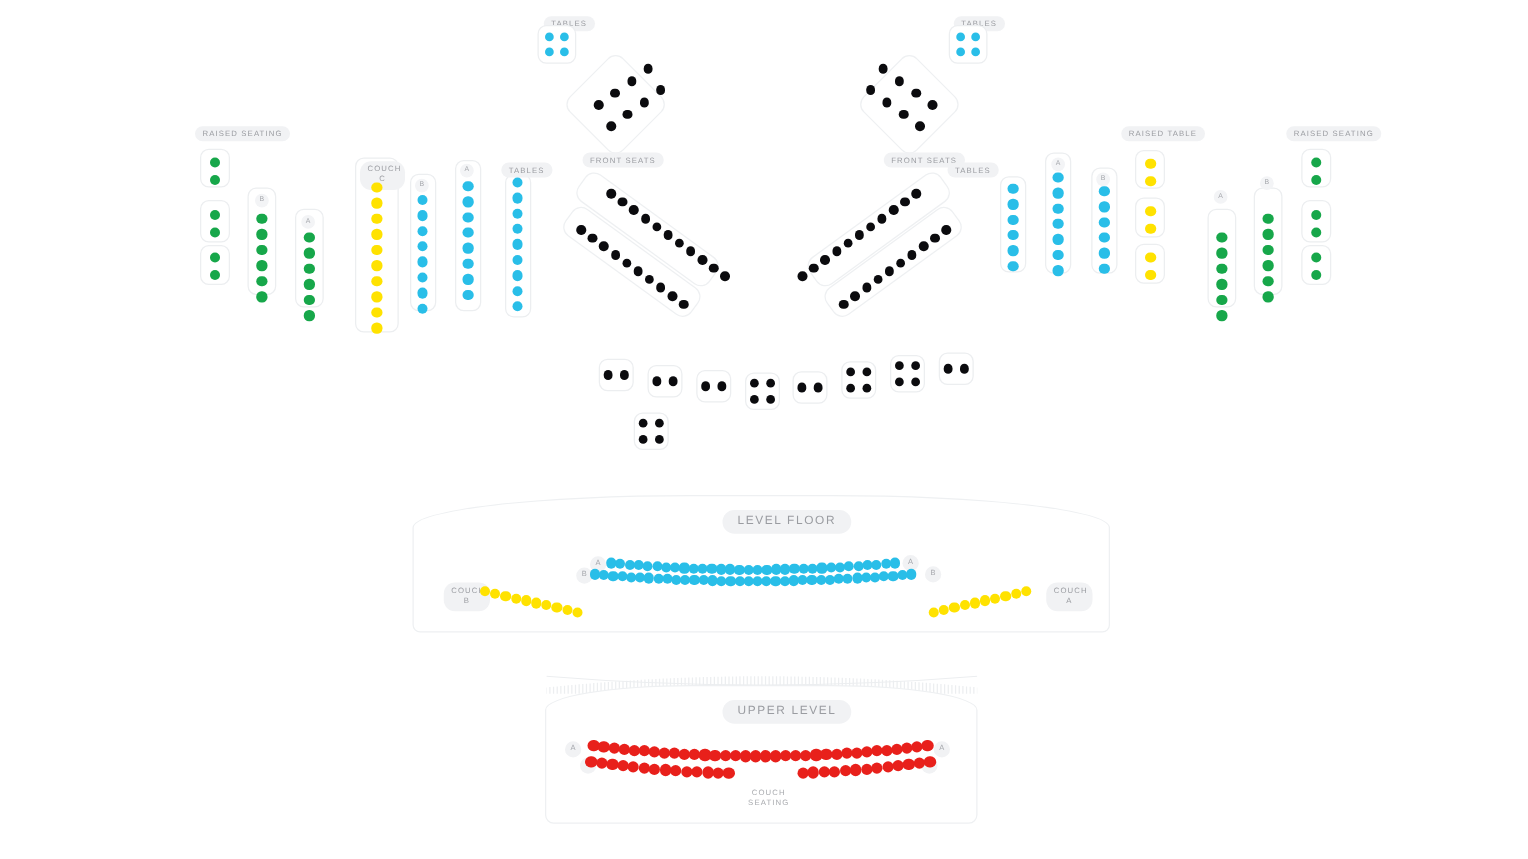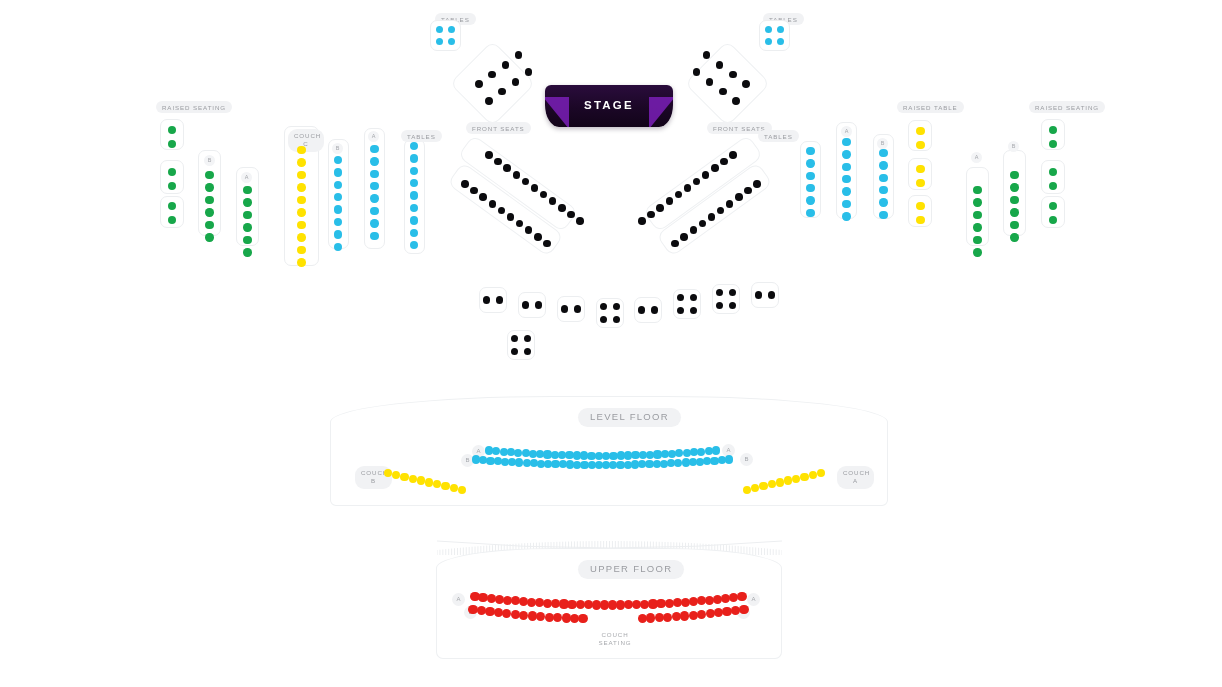--- a/index.html
+++ b/index.html
@@ -155,27 +155,20 @@
     left: 437px; top: 539px;
     width: 345px; height: 17px;
     overflow: hidden;
   }
 </style>
 </head>
 <body>
 
 <div id="venue-map">
 
-  <div id="stage-wrap">
-    <div id="stage-shape">
-      <span class="beam beam-l"></span>
-      <span class="beam beam-r"></span>
-    </div>
-    <div id="stage-label">STAGE</div>
-  </div>
 
   <div class="pill" style="left:435px; top:13px;">TABLES</div>
   <div class="box" id="tables-left" style="left:430px; top:20px; width:31px; height:31px;"></div>
 
   <div class="pill" style="left:763px; top:13px;">TABLES</div>
   <div class="box" id="tables-right" style="left:759px; top:20px; width:31px; height:31px;"></div>
 
   <div class="box diamond" style="left:462px; top:53px; width:61px; height:61px; transform:rotate(45deg);"></div>
   <div class="pill" style="left:466px; top:122px;">FRONT SEATS</div>
 
@@ -377,21 +370,21 @@
         <line x1="327.4576271186441" y1="9.262568227520827" x2="327.4576271186441" y2="16" stroke="#eceef0" stroke-width="1"></line>
         <line x1="330.3813559322034" y1="9.539212869864981" x2="330.3813559322034" y2="16" stroke="#eceef0" stroke-width="1"></line>
         <line x1="333.3050847457627" y1="9.821028440103419" x2="333.3050847457627" y2="16" stroke="#eceef0" stroke-width="1"></line>
         <line x1="336.228813559322" y1="10.108014938236138" x2="336.228813559322" y2="16" stroke="#eceef0" stroke-width="1"></line>
         <line x1="339.1525423728814" y1="10.400172364263145" x2="339.1525423728814" y2="16" stroke="#eceef0" stroke-width="1"></line>
         <line x1="342.0762711864407" y1="10.69750071818443" x2="342.0762711864407" y2="16" stroke="#eceef0" stroke-width="1"></line>
         <line x1="345" y1="11" x2="345" y2="16" stroke="#eceef0" stroke-width="1"></line>
         <path d="M0,2 Q172.5,16 345,2" fill="none" stroke="#eceef0" stroke-width="1"></path>
       </svg></div>
   <div class="floor-shell" id="upper-level-shell"></div>
-  <div class="pill big" style="left:578px; top:560px;">UPPER FLOOR</div>
+  <div class="pill big" style="left:578px; top:560px;">UPPER LEVEL</div>
 
   <div class="rowbadge" style="left:452px; top:593px;">A</div>
   <div class="rowbadge" style="left:747px; top:593px;">A</div>
   <div class="rowbadge" style="left:464px; top:606px;">B</div>
   <div class="rowbadge" style="left:737px; top:606px;">B</div>
 
   <div class="pill two-line plain" style="left:591px; top:628px; width:36px;"><span>COUCH</span><br><span>SEATING</span></div>
 
   <div id="seat-layer">
       <div class="seat" style="left: 435.75px; top: 25.75px; width: 7.5px; height: 7.5px; background: rgb(41, 190, 232);"></div>

